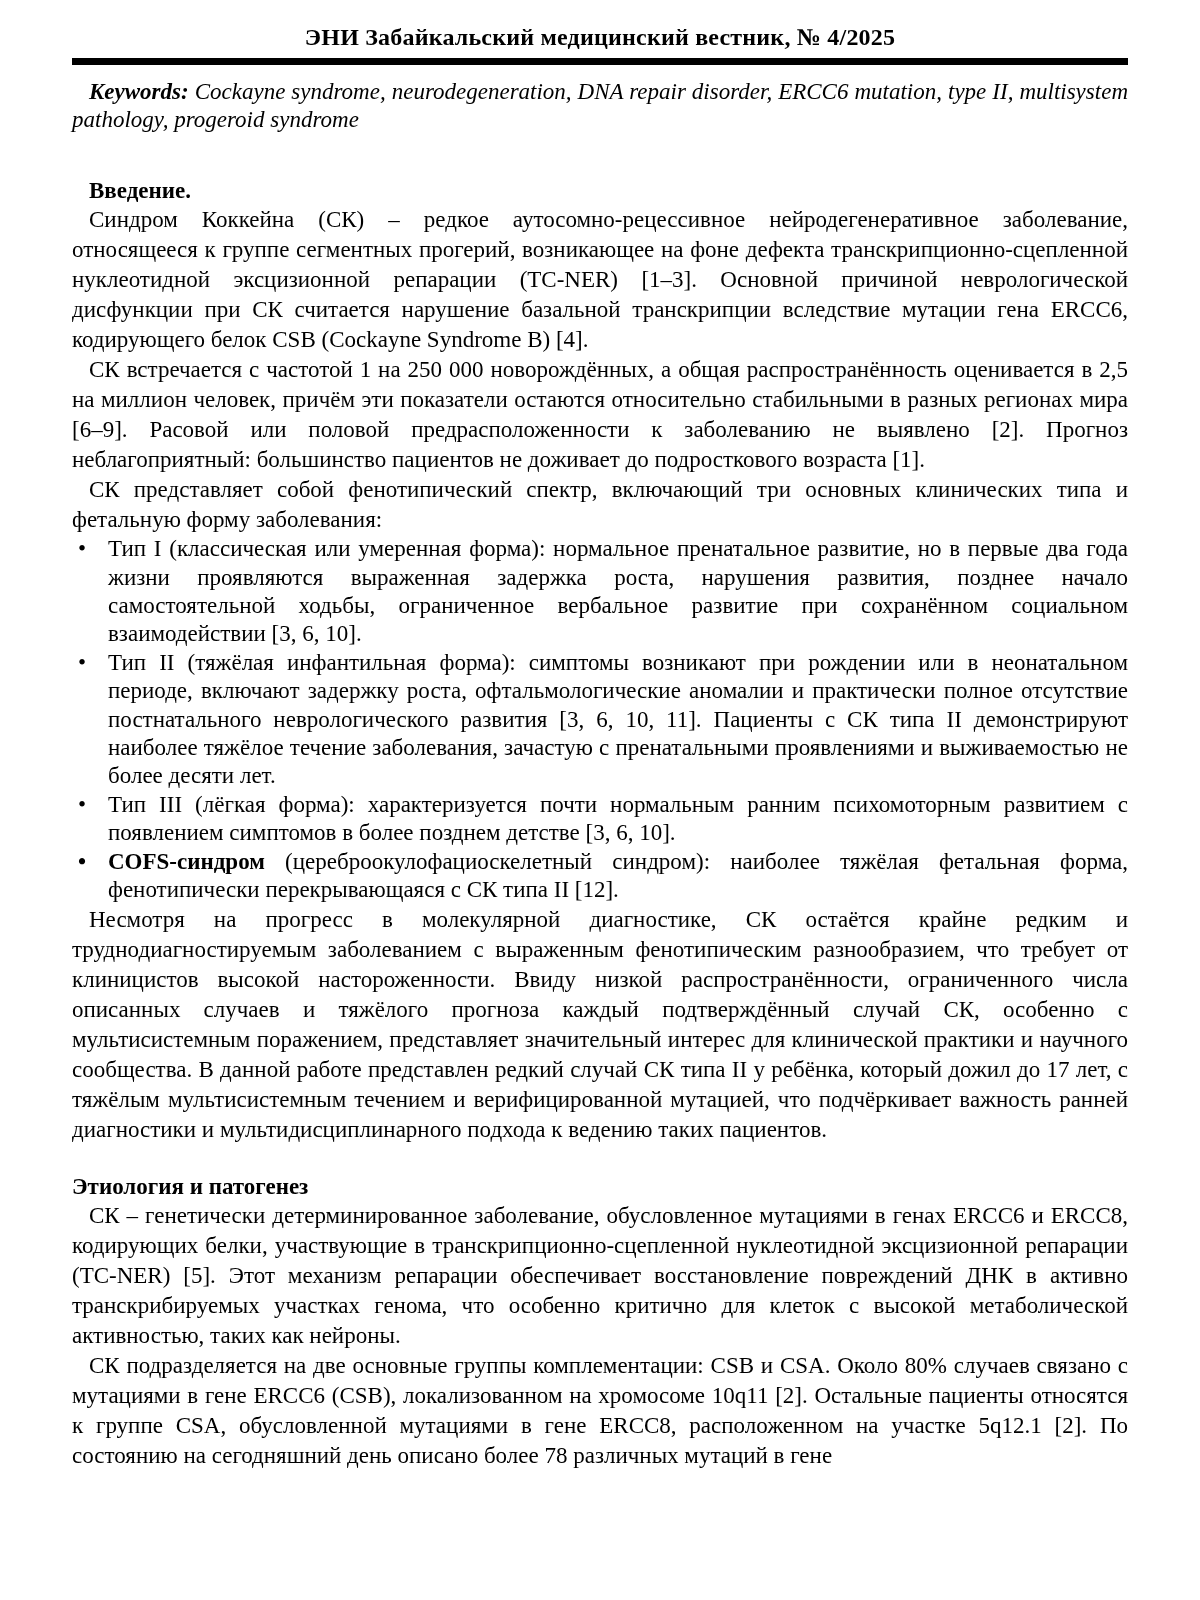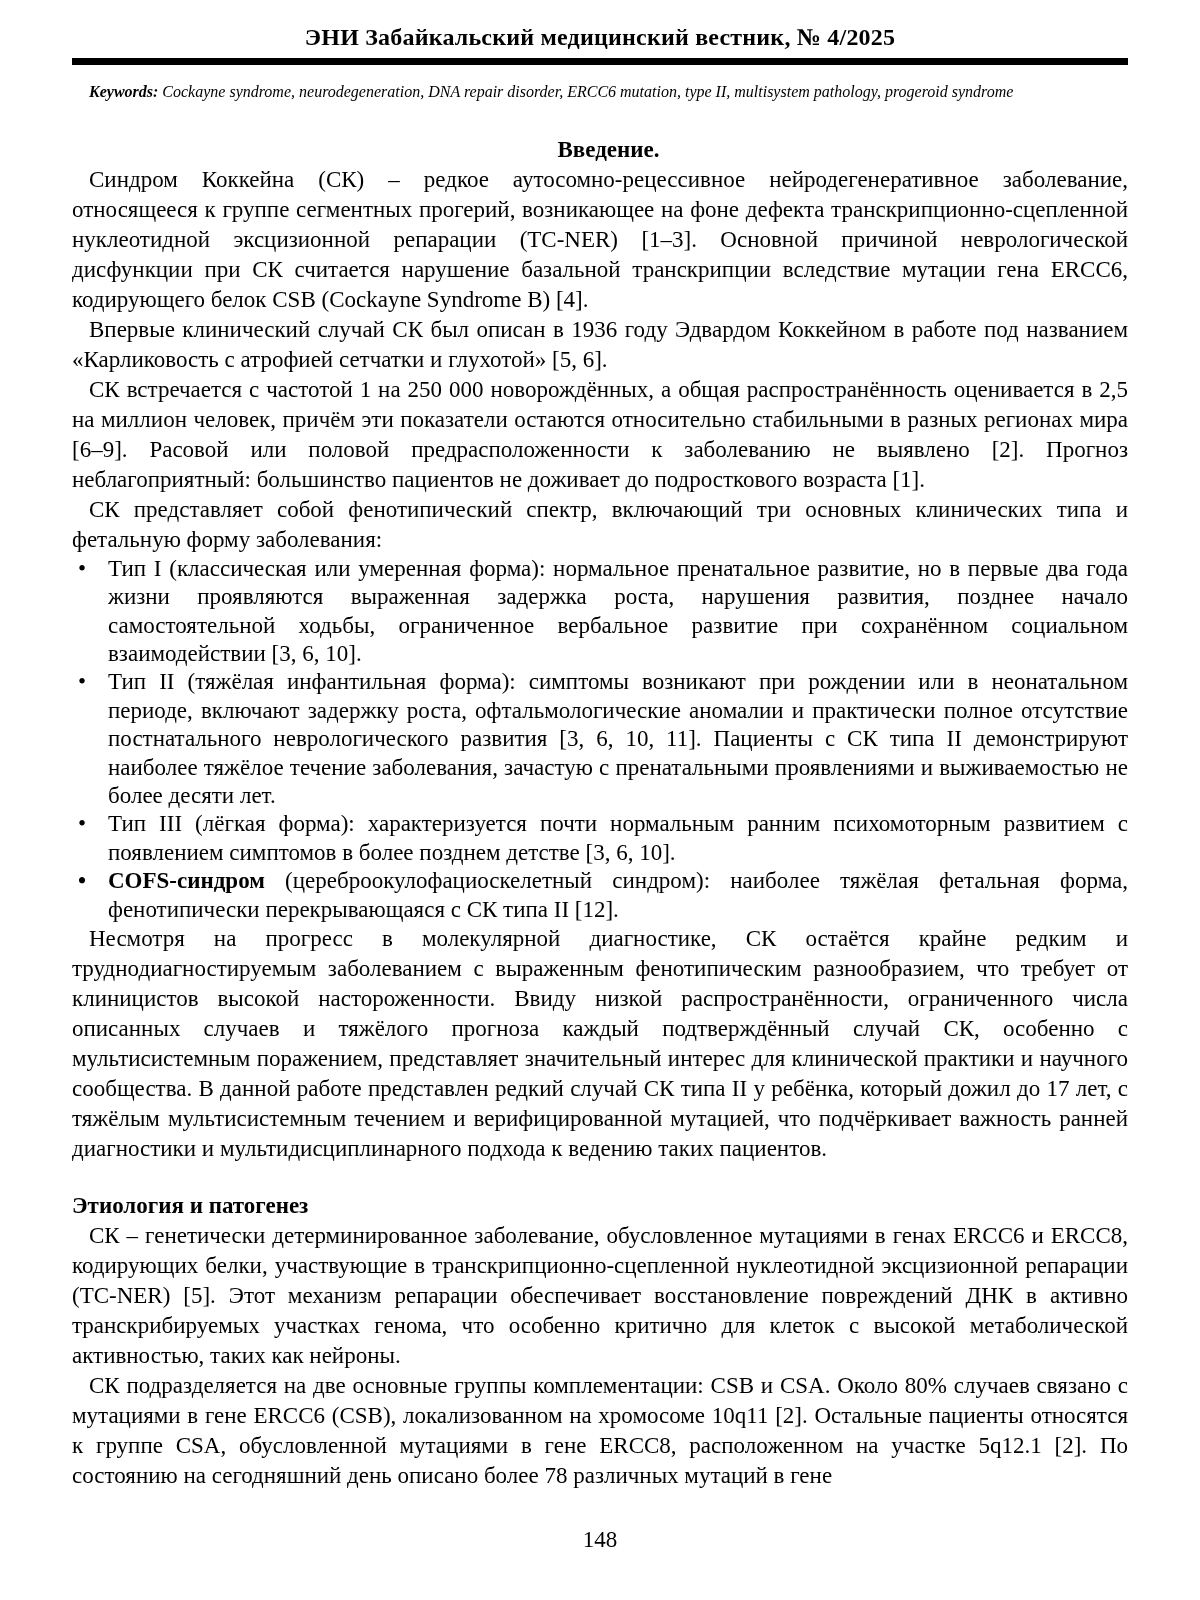--- a/index.html
+++ b/index.html
@@ -14,28 +14,28 @@
 
   .journal-header {
     text-align:center; font-weight:bold;
     font-size:24px; line-height:27px;
     letter-spacing:0.2px;
   }
   .header-rule { height:7px; background:#000; margin-top:7px; }
 
   .keywords {
     margin-top:13px; font-style:italic;
-    font-size:16px; line-height:28.4px;
+    font-size:23px; line-height:28.4px;
     text-align:justify; text-indent:17px;
   }
   .kw-label { font-weight:bold; }
 
   .section-label {
-    margin-top:30px; font-weight:bold;
-    font-size:23px; line-height:28.4px; text-indent:17px;text-align:center;
+    margin-top:42px; font-weight:bold;
+    font-size:23px; line-height:28.4px; text-indent:17px;
   }
 
   p.body {
     font-size:23px; line-height:30px;
     text-align:justify; text-indent:17px;
   }
 
   ul.blist { list-style:none; }
   ul.blist li {
     position:relative; padding-left:36px;
@@ -63,34 +63,32 @@
   <div class="content">
 
     <div class="journal-header">ЭНИ Забайкальский медицинский вестник, № 4/2025</div>
     <div class="header-rule"></div>
 
     <p class="keywords"><span class="kw-label">Keywords:</span><span> Cockayne syndrome, neurodegeneration, DNA repair disorder, ERCC6 mutation, type II, multisystem pathology, progeroid syndrome</span></p>
 
     <div class="section-label">Введение.</div>
 
     <p class="body">Синдром Коккейна (СК) – редкое аутосомно-рецессивное нейродегенеративное заболевание, относящееся к группе сегментных прогерий, возникающее на фоне дефекта транскрипционно-сцепленной нуклеотидной эксцизионной репарации (TC-NER) [1–3]. Основной причиной неврологической дисфункции при СК считается нарушение базальной транскрипции вследствие мутации гена ERCC6, кодирующего белок CSB (Cockayne Syndrome B) [4].</p>
-    <p class="body">Впервые клинический случай СК был описан в 1936 году Эдвардом Коккейном в работе под названием «Карликовость с атрофией сетчатки и глухотой» [5, 6].</p>
     <p class="body">СК встречается с частотой 1 на 250 000 новорождённых, а общая распространённость оценивается в 2,5 на миллион человек, причём эти показатели остаются относительно стабильными в разных регионах мира [6–9]. Расовой или половой предрасположенности к заболеванию не выявлено [2]. Прогноз неблагоприятный: большинство пациентов не доживает до подросткового возраста [1].</p>
     <p class="body">СК представляет собой фенотипический спектр, включающий три основных клинических типа и фетальную форму заболевания:</p>
 
     <ul class="blist">
       <li><span class="marker">•</span><span class="lead">Тип I</span><span> (классическая или умеренная форма): нормальное пренатальное развитие, но в первые два года жизни проявляются выраженная задержка роста, нарушения развития, позднее начало самостоятельной ходьбы, ограниченное вербальное развитие при сохранённом социальном взаимодействии [3, 6, 10].</span></li>
       <li><span class="marker">•</span><span class="lead">Тип II</span><span> (тяжёлая инфантильная форма): симптомы возникают при рождении или в неонатальном периоде, включают задержку роста, офтальмологические аномалии и практически полное отсутствие постнатального неврологического развития [3, 6, 10, 11]. Пациенты с СК типа II демонстрируют наиболее тяжёлое течение заболевания, зачастую с пренатальными проявлениями и выживаемостью не более десяти лет.</span></li>
       <li><span class="marker">•</span><span class="lead">Тип III</span><span> (лёгкая форма): характеризуется почти нормальным ранним психомоторным развитием с появлением симптомов в более позднем детстве [3, 6, 10].</span></li>
       <li><span class="marker bold">•</span><span class="lead bold">COFS-синдром</span><span> (цереброокулофациоскелетный синдром): наиболее тяжёлая фетальная форма, фенотипически перекрывающаяся с СК типа II [12].</span></li>
     </ul>
 
     <p class="body">Несмотря на прогресс в молекулярной диагностике, СК остаётся крайне редким и труднодиагностируемым заболеванием с выраженным фенотипическим разнообразием, что требует от клиницистов высокой настороженности. Ввиду низкой распространённости, ограниченного числа описанных случаев и тяжёлого прогноза каждый подтверждённый случай СК, особенно с мультисистемным поражением, представляет значительный интерес для клинической практики и научного сообщества. В данной работе представлен редкий случай СК типа II у ребёнка, который дожил до 17 лет, с тяжёлым мультисистемным течением и верифицированной мутацией, что подчёркивает важность ранней диагностики и мультидисциплинарного подхода к ведению таких пациентов.</p>
 
     <div class="center-heading">Этиология и патогенез</div>
 
     <p class="body">СК – генетически детерминированное заболевание, обусловленное мутациями в генах ERCC6 и ERCC8, кодирующих белки, участвующие в транскрипционно-сцепленной нуклеотидной эксцизионной репарации (TC-NER) [5]. Этот механизм репарации обеспечивает восстановление повреждений ДНК в активно транскрибируемых участках генома, что особенно критично для клеток с высокой метаболической активностью, таких как нейроны.</p>
     <p class="body">СК подразделяется на две основные группы комплементации: CSB и CSA. Около 80% случаев связано с мутациями в гене ERCC6 (CSB), локализованном на хромосоме 10q11 [2]. Остальные пациенты относятся к группе CSA, обусловленной мутациями в гене ERCC8, расположенном на участке 5q12.1 [2]. По состоянию на сегодняшний день описано более 78 различных мутаций в гене</p>
 
   </div>
 
-  <div class="page-number">148</div>
 </div>
 
 </body></html>

